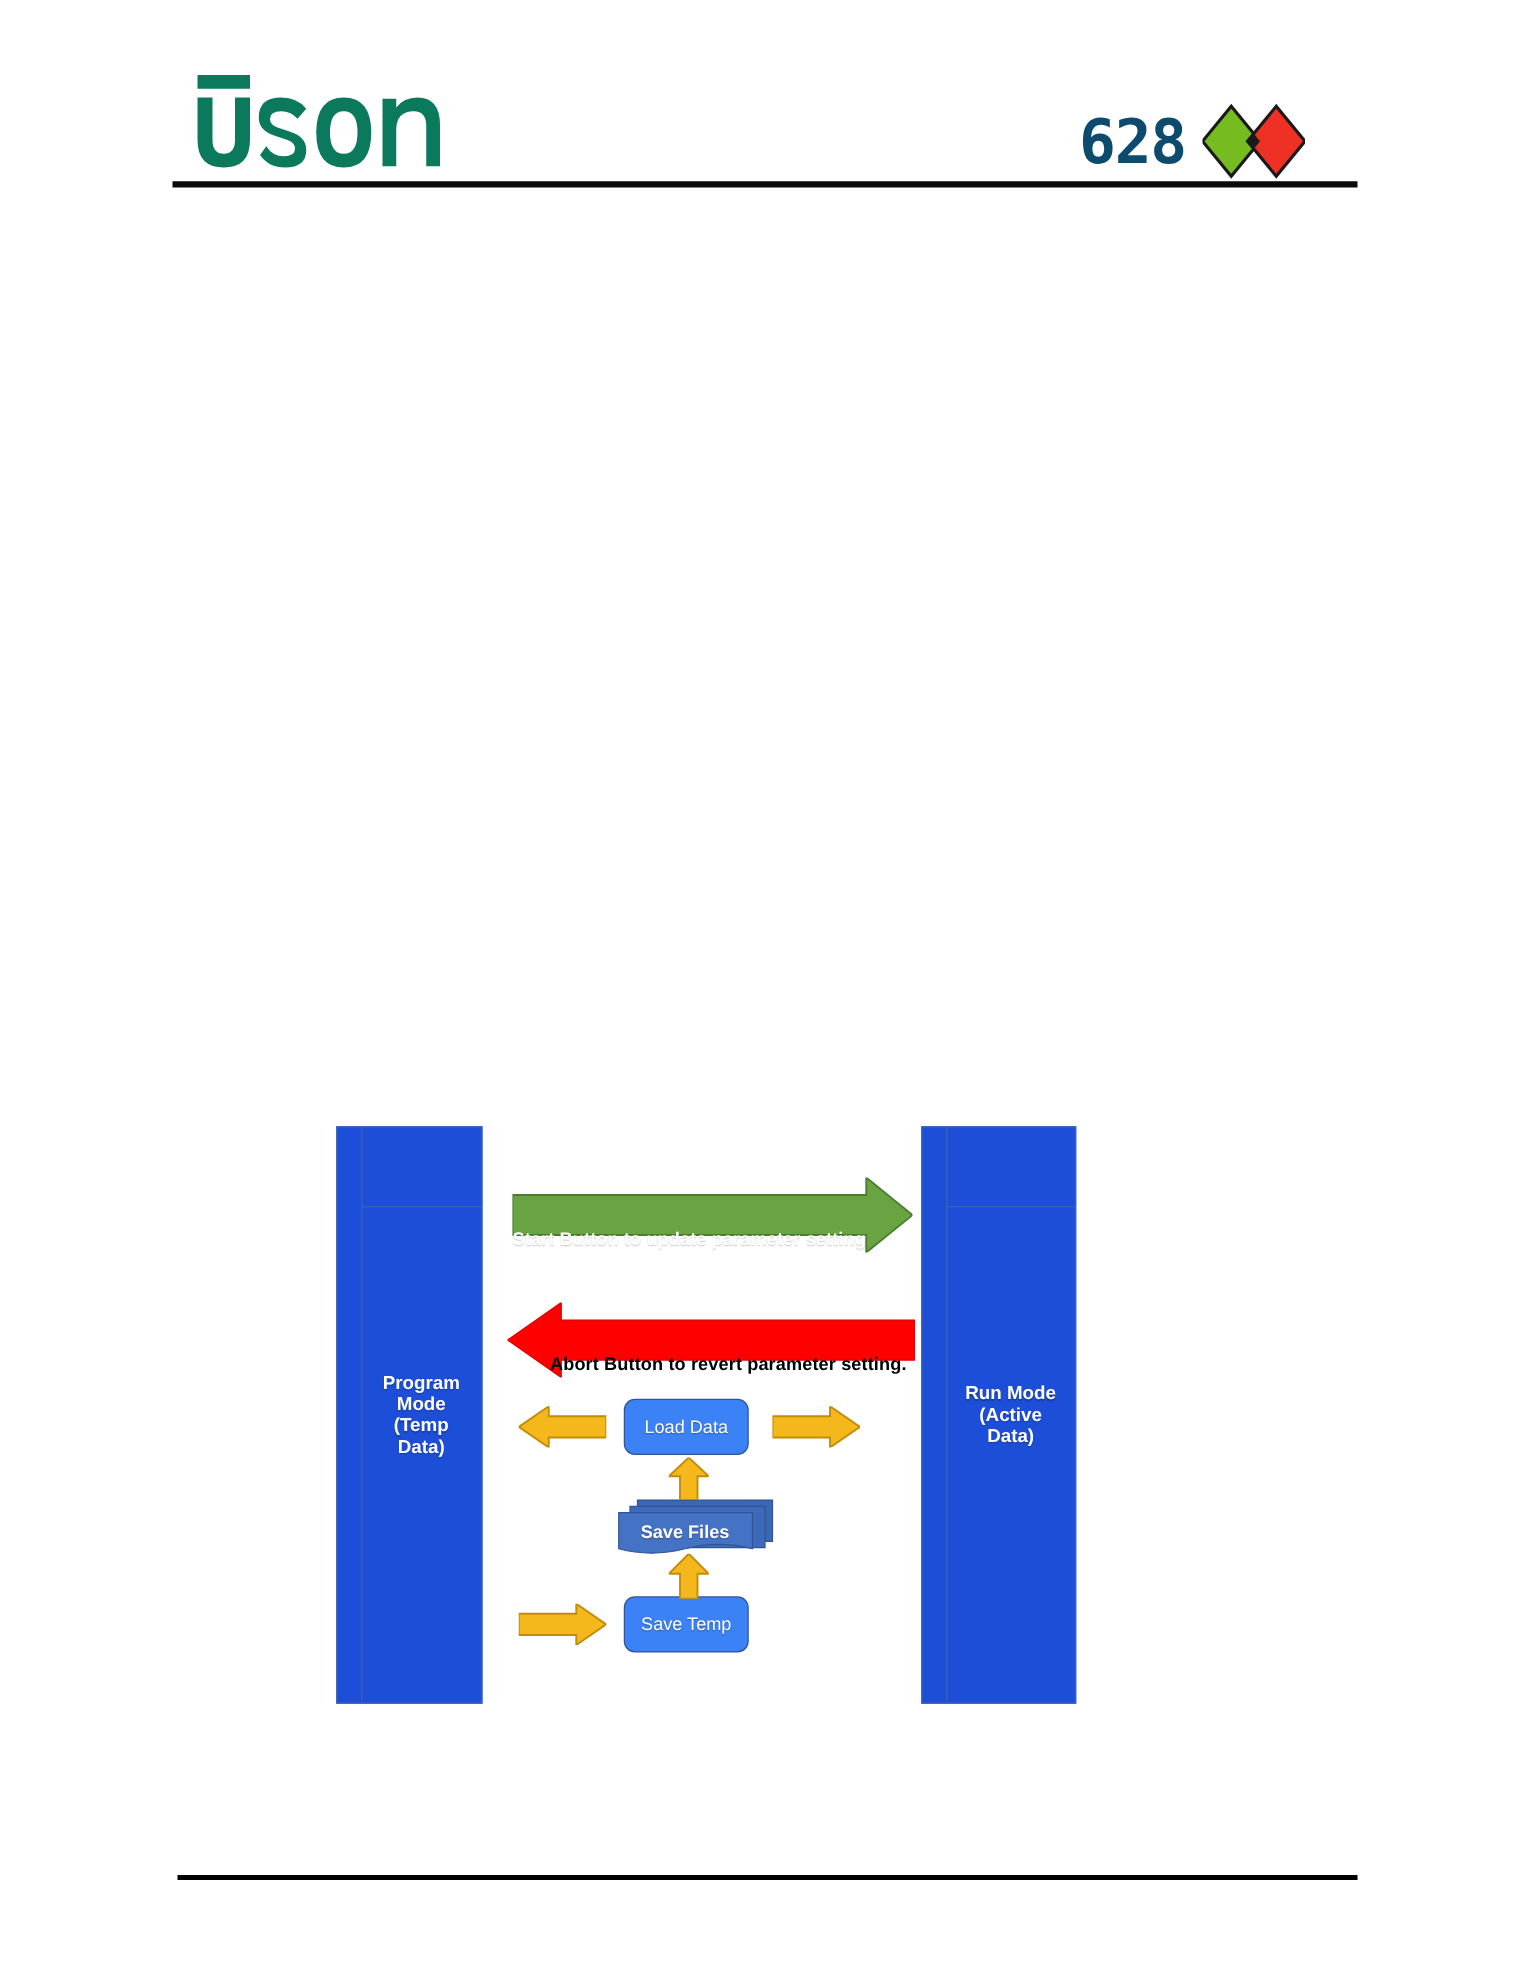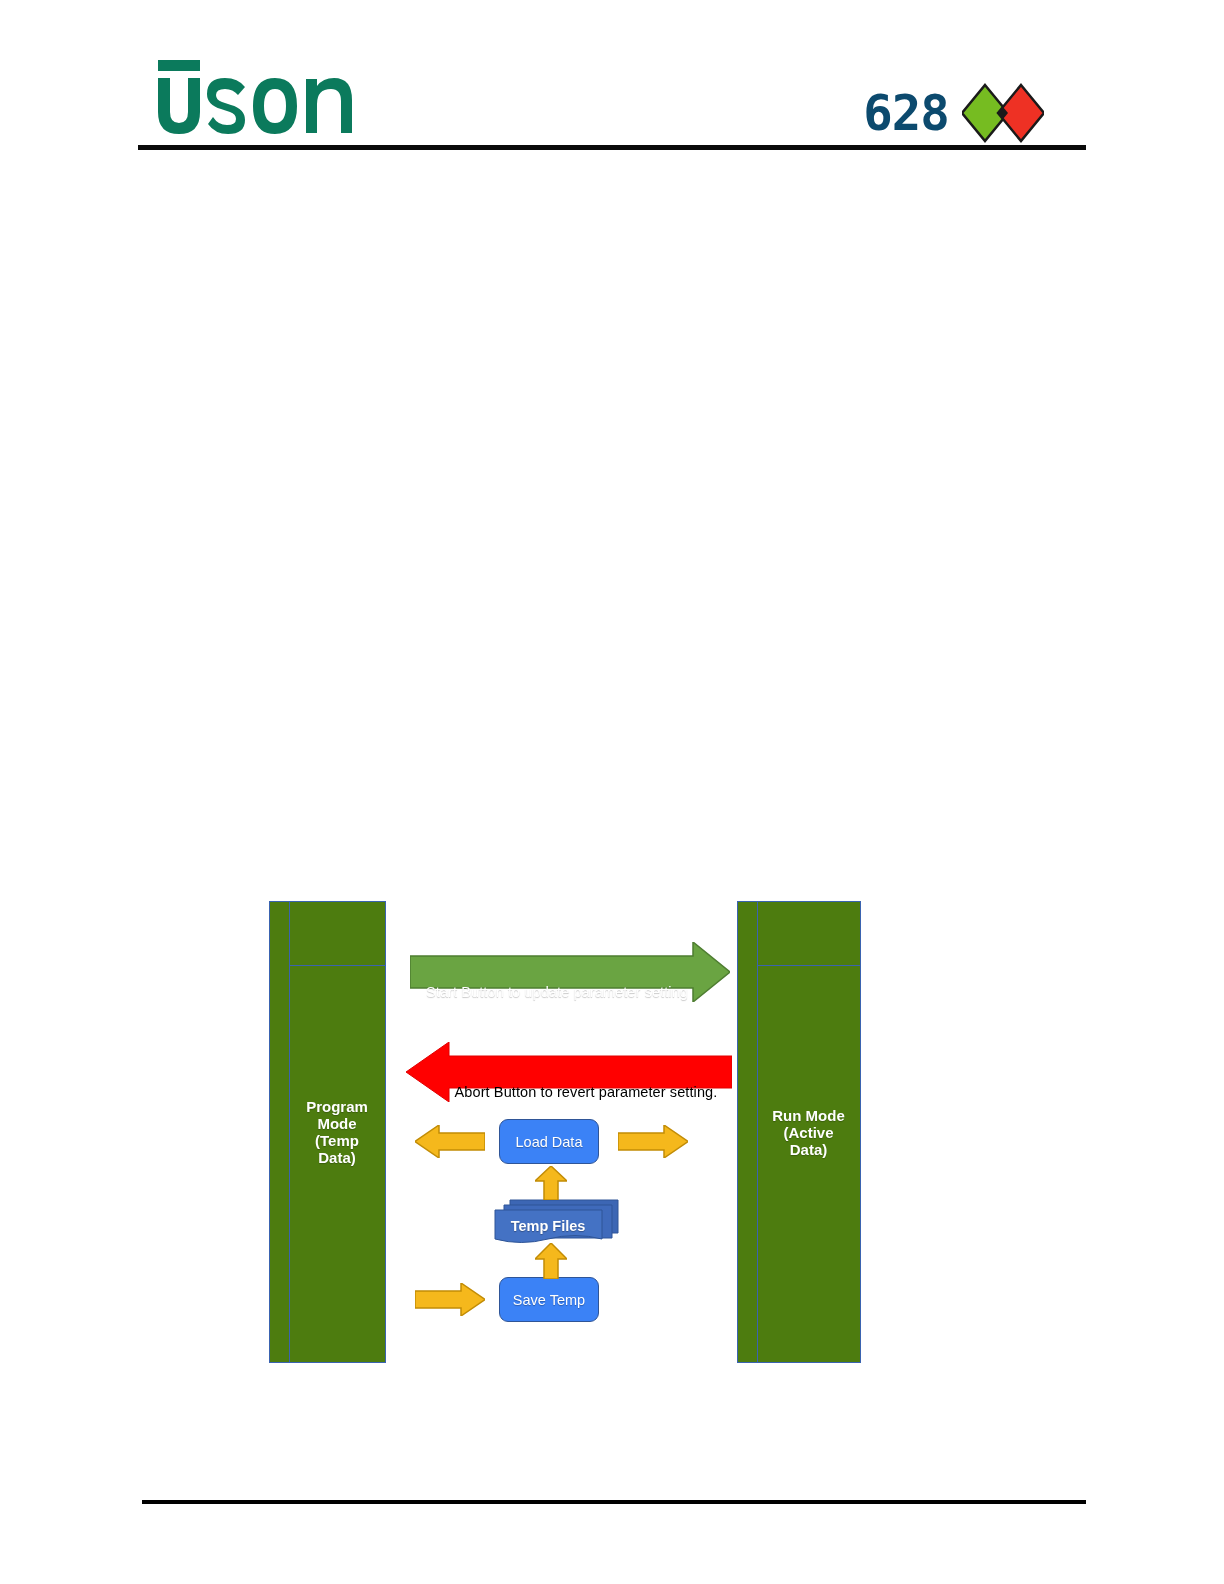--- a/index.html
+++ b/index.html
@@ -87,21 +87,21 @@
     position: absolute;
     left: 260px;
     top: 885px;
     width: 620px;
     height: 485px;
   }
 
   
   .mode-block {
     position: absolute;
-    background: #4d7c0f;
+    background: #1d4ed8;
     border: 1px solid #3a63b0;
     box-sizing: border-box;
   }
   .mode-block .edge-v {
     position: absolute;
     left: 19px;
     top: 0;
     bottom: 0;
     width: 1px;
     background: #3a63b0;
@@ -145,23 +145,23 @@
   
   .banner-arrow {
     position: absolute;
     display: flex;
     align-items: center;
   }
   .banner-arrow svg { position: absolute; left: 0; top: 0; }
   .banner-arrow .banner-text {
     position: relative;
     width: 100%;
-    text-align: center;
+    text-align: left;
     font-size: 14.5px;
-    font-weight: normal;
+    font-weight: bold;
     letter-spacing: 0.1px;
     margin-top: 40px;
   }
 
   #arrow-start {
     left: 150px;
     top: 57px;
     width: 320px;
     height: 60px;
   }
@@ -331,21 +331,21 @@
       <svg width="125" height="50" viewBox="0 0 125 50">
 
         <path d="M16 3 H124 V36 H16 Z" fill="#3c66b4" stroke="#2f5597" stroke-width="1"></path>
 
         <path d="M10 8 H118 V41 H10 Z" fill="#3f6abb" stroke="#2f5597" stroke-width="1"></path>
 
         <path d="M1 13 H108 V42
                  Q81 35 54 42
                  Q27 49 1 42 Z" fill="#4472C4" stroke="#2f5597" stroke-width="1"></path>
       </svg>
-      <div class="files-label">Temp Files</div>
+      <div class="files-label">Save Files</div>
     </div>
 
     <div id="mini-left" class="mini-arrow">
       <svg width="70" height="33" viewBox="0 0 70 33">
         <polygon points="70,8 24,8 24,0 0,16.5 24,33 24,25 70,25" fill="#F5B81C" stroke="#c28c05" stroke-width="1.5"></polygon>
       </svg>
     </div>
 
     <div id="mini-right" class="mini-arrow">
       <svg width="70" height="33" viewBox="0 0 70 33">

